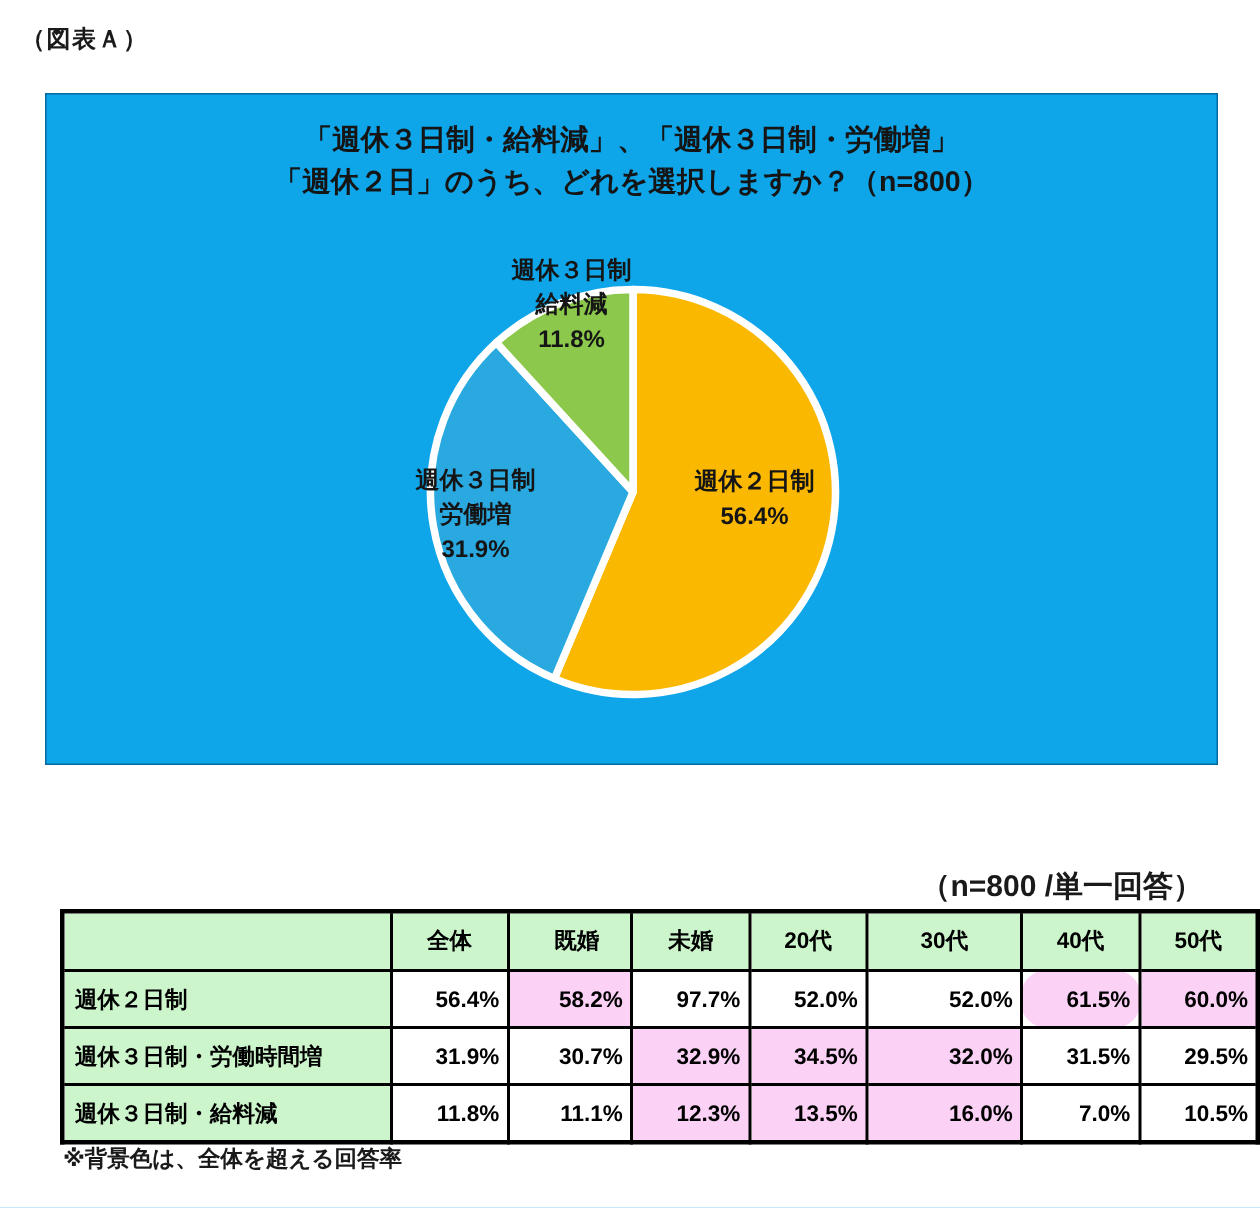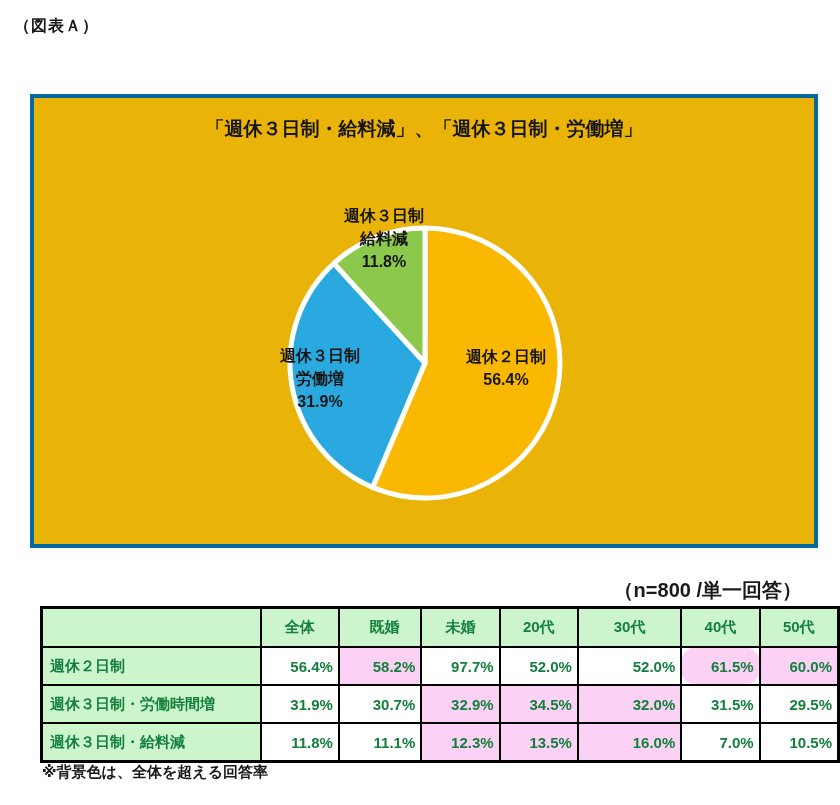--- a/index.html
+++ b/index.html
@@ -7,42 +7,42 @@
     width:840px;height:805px;position:relative;overflow:hidden;
     font-family:"Liberation Sans","DejaVu Sans",sans-serif;
     color:#1a1a1a;
   }
   .figure-label{
     position:absolute;left:14px;top:16px;
     font-size:16px;font-weight:bold;letter-spacing:1px;
   }
   .chart-box{
     position:absolute;left:30px;top:62px;width:780px;height:446px;
-    background:#eab308;border:4px solid #0369a1;margin-top:32px;
+    background:#0ea5e9;border:1px solid #0369a1;
   }
   .chart-title{
     position:absolute;top:17px;left:0;width:100%;
     text-align:center;font-size:19px;font-weight:bold;line-height:28px;
     color:#151515;
   }
   .pie-svg{position:absolute;left:0;top:0;}
   .pie-label{
     position:absolute;transform:translateX(-50%);
     text-align:center;font-size:16px;font-weight:bold;line-height:23px;
     white-space:nowrap;color:#151515;
   }
   .table-note{
     position:absolute;top:577px;right:38px;
     font-size:20px;font-weight:bold;
   }
   .data-table{
     position:absolute;left:40px;top:606px;
     border-collapse:collapse;table-layout:fixed;
     border:3px solid #000;
-    font-size:15px;font-weight:bold;color:#15803d;
+    font-size:15px;font-weight:bold;color:#000000;
   }
   .data-table th,.data-table td{
     border:2px solid #000;overflow:hidden;white-space:nowrap;
   }
   .data-table th{
     height:35px;text-align:center;font-weight:bold;
   }
   .data-table td{height:34px;background:#fff;}
   .label-col{width:219px;}
   .val-col{width:77px;}
@@ -54,20 +54,21 @@
   }
 </style>
 </head>
 <body>
 
 <div class="figure-label">（図表Ａ）</div>
 
 <div class="chart-box">
   <div class="chart-title">
     <div>「週休３日制・給料減」、「週休３日制・労働増」</div>
+    <div>「週休２日」のうち、どれを選択しますか？（n=800）</div>
   </div>
   <svg id="pie-svg" class="pie-svg" width="780" height="446" viewBox="0 0 780 446">
       <path d="M 391 265 L 391.00 130.00 A 135 135 0 1 1 338.60 389.42 Z" fill="#FBB800" stroke="#ffffff" stroke-width="5" stroke-linejoin="round"></path>
       <path d="M 391 265 L 338.60 389.42 A 135 135 0 0 1 299.90 165.37 Z" fill="#29A9E0" stroke="#ffffff" stroke-width="5" stroke-linejoin="round"></path>
       <path d="M 391 265 L 299.90 165.37 A 135 135 0 0 1 391.00 130.00 Z" fill="#8CC84B" stroke="#ffffff" stroke-width="5" stroke-linejoin="round"></path>
     </svg>
   <div id="pie-labels">
       <div class="pie-label" style="left: 472px; top: 247px;">
         <div>週休２日制</div>
         <div>56.4%</div>

